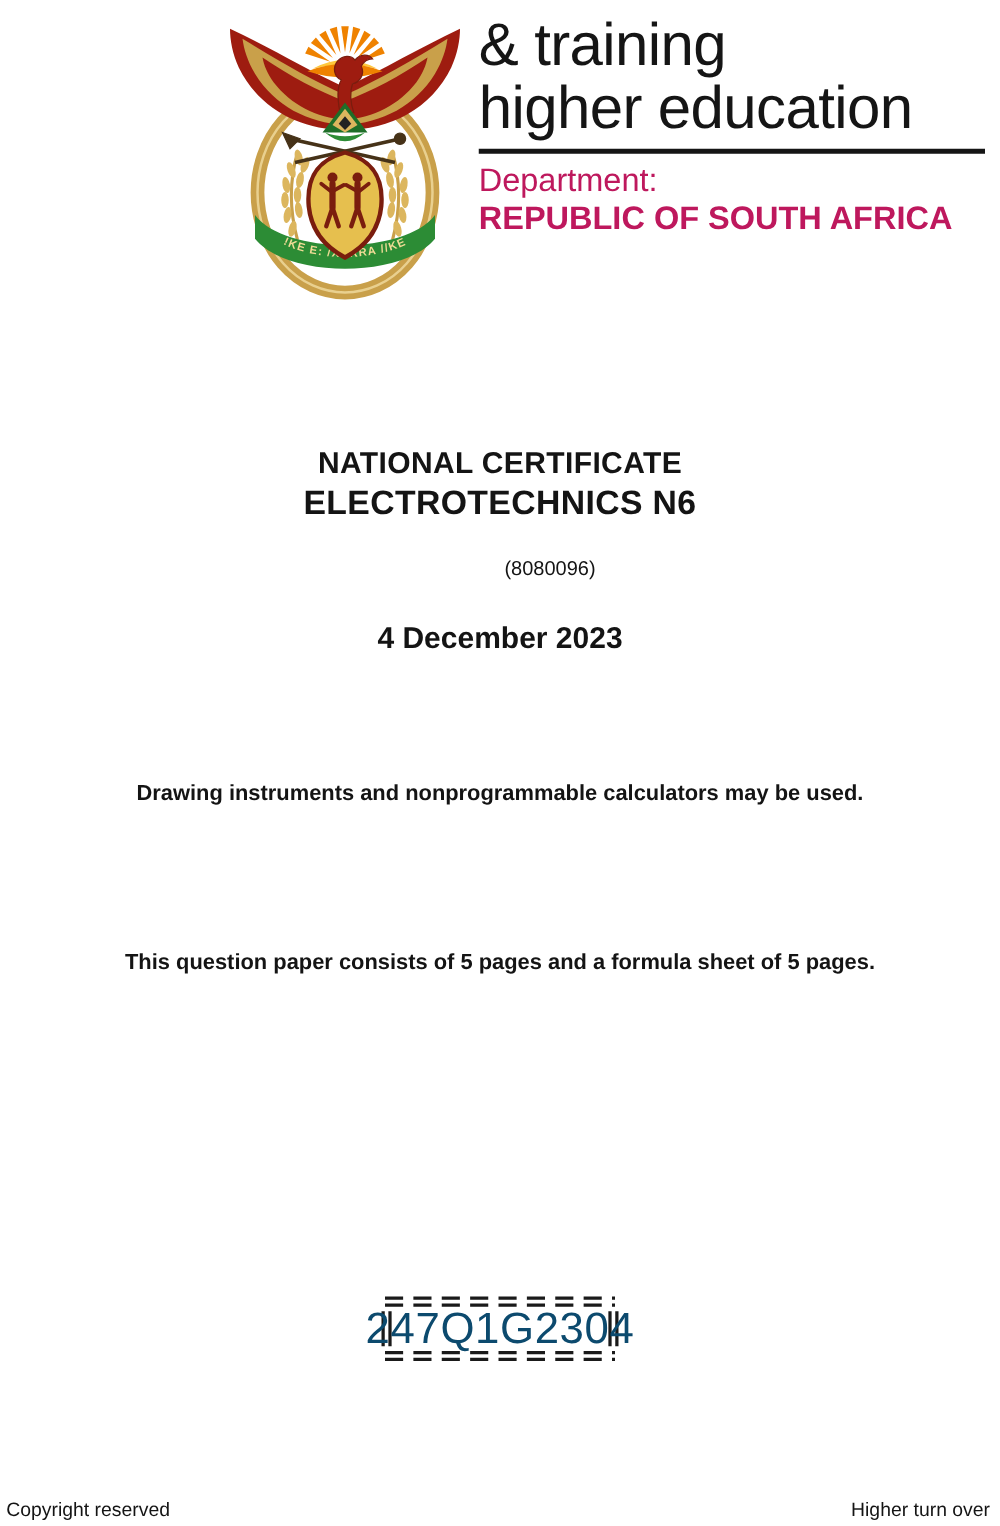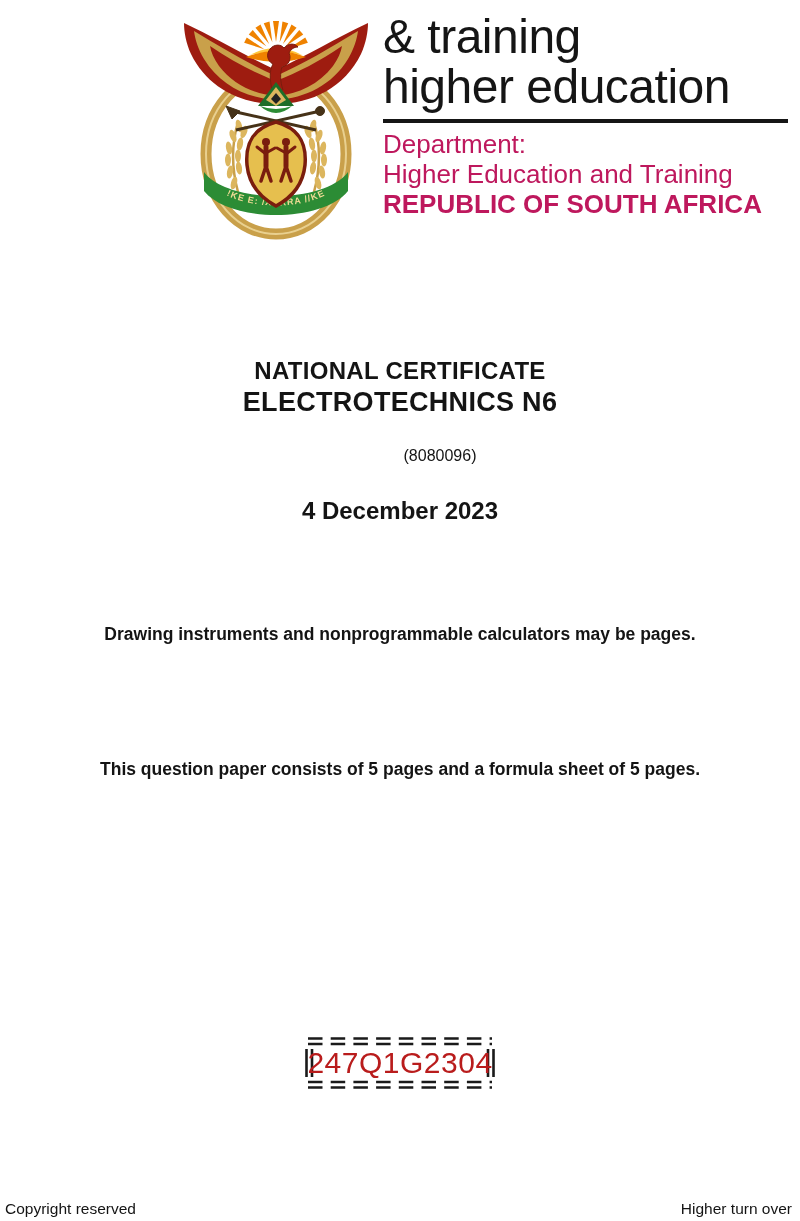--- a/index.html
+++ b/index.html
@@ -35,21 +35,21 @@
   .note2{top:759px;font-size:17.5px;font-weight:bold;}
   
   .codebox{
     position:absolute;top:1036px;left:50%;margin-left:-96px;
     width:192px;height:54px;
   }
   .codebox svg{position:absolute;left:0;top:0;}
   .codebox .codetext{
     position:absolute;left:0;top:0;width:100%;height:100%;
     display:flex;align-items:center;justify-content:center;
-    font-size:30px;letter-spacing:0.5px;color:#b91c1c;
+    font-size:35px;letter-spacing:0.5px;color:#0c4a6e;
   }
   
   .footer-left{position:absolute;left:5px;top:1200px;font-size:15.5px;}
   .footer-right{position:absolute;right:8px;top:1200px;font-size:15.5px;}
   
   .c-crimson{fill:var(--crimson);}
   .c-gold{fill:var(--gold);}
   .c-goldL{fill:var(--gold_light);}
   .c-orange{fill:var(--orange);}
   .c-yellow{fill:var(--yellow);}
@@ -158,31 +158,30 @@
     </g>
   </svg>
 
   <div class="wordmark">
     <div>&amp; training</div>
     <div>higher education</div>
   </div>
   <div class="hdr-rule"></div>
   <div class="dept">
     <div>Department:</div>
-    <div>Higher Education and Training</div>
     <div class="bold">REPUBLIC OF SOUTH AFRICA</div>
   </div>
 
   <div class="cline nat-cert">NATIONAL CERTIFICATE</div>
   <div class="cline subject">ELECTROTECHNICS N6</div>
   <div class="cline code">(8080096)</div>
   <div class="cline datetime">
     <div>4 December 2023</div>
   </div>
-  <div class="cline note1">Drawing instruments and nonprogrammable calculators may be pages.</div>
+  <div class="cline note1">Drawing instruments and nonprogrammable calculators may be used.</div>
   <div class="cline note2">This question paper consists of 5 pages and a formula sheet of 5 pages.</div>
 
   <div class="codebox">
     <svg width="192" height="54" viewBox="0 0 192 54" aria-hidden="true">
       <line class="frame-line" x1="4" y1="2.5" x2="188" y2="2.5" stroke-dasharray="14.5 8.2"></line>
       <line class="frame-line" x1="4" y1="8" x2="188" y2="8" stroke-dasharray="14.5 8.2"></line>
       <line class="frame-line" x1="4" y1="46" x2="188" y2="46" stroke-dasharray="14.5 8.2"></line>
       <line class="frame-line" x1="4" y1="51.5" x2="188" y2="51.5" stroke-dasharray="14.5 8.2"></line>
       <line class="frame-line" x1="2.5" y1="13" x2="2.5" y2="41"></line>
       <line class="frame-line" x1="8" y1="13" x2="8" y2="41"></line>

